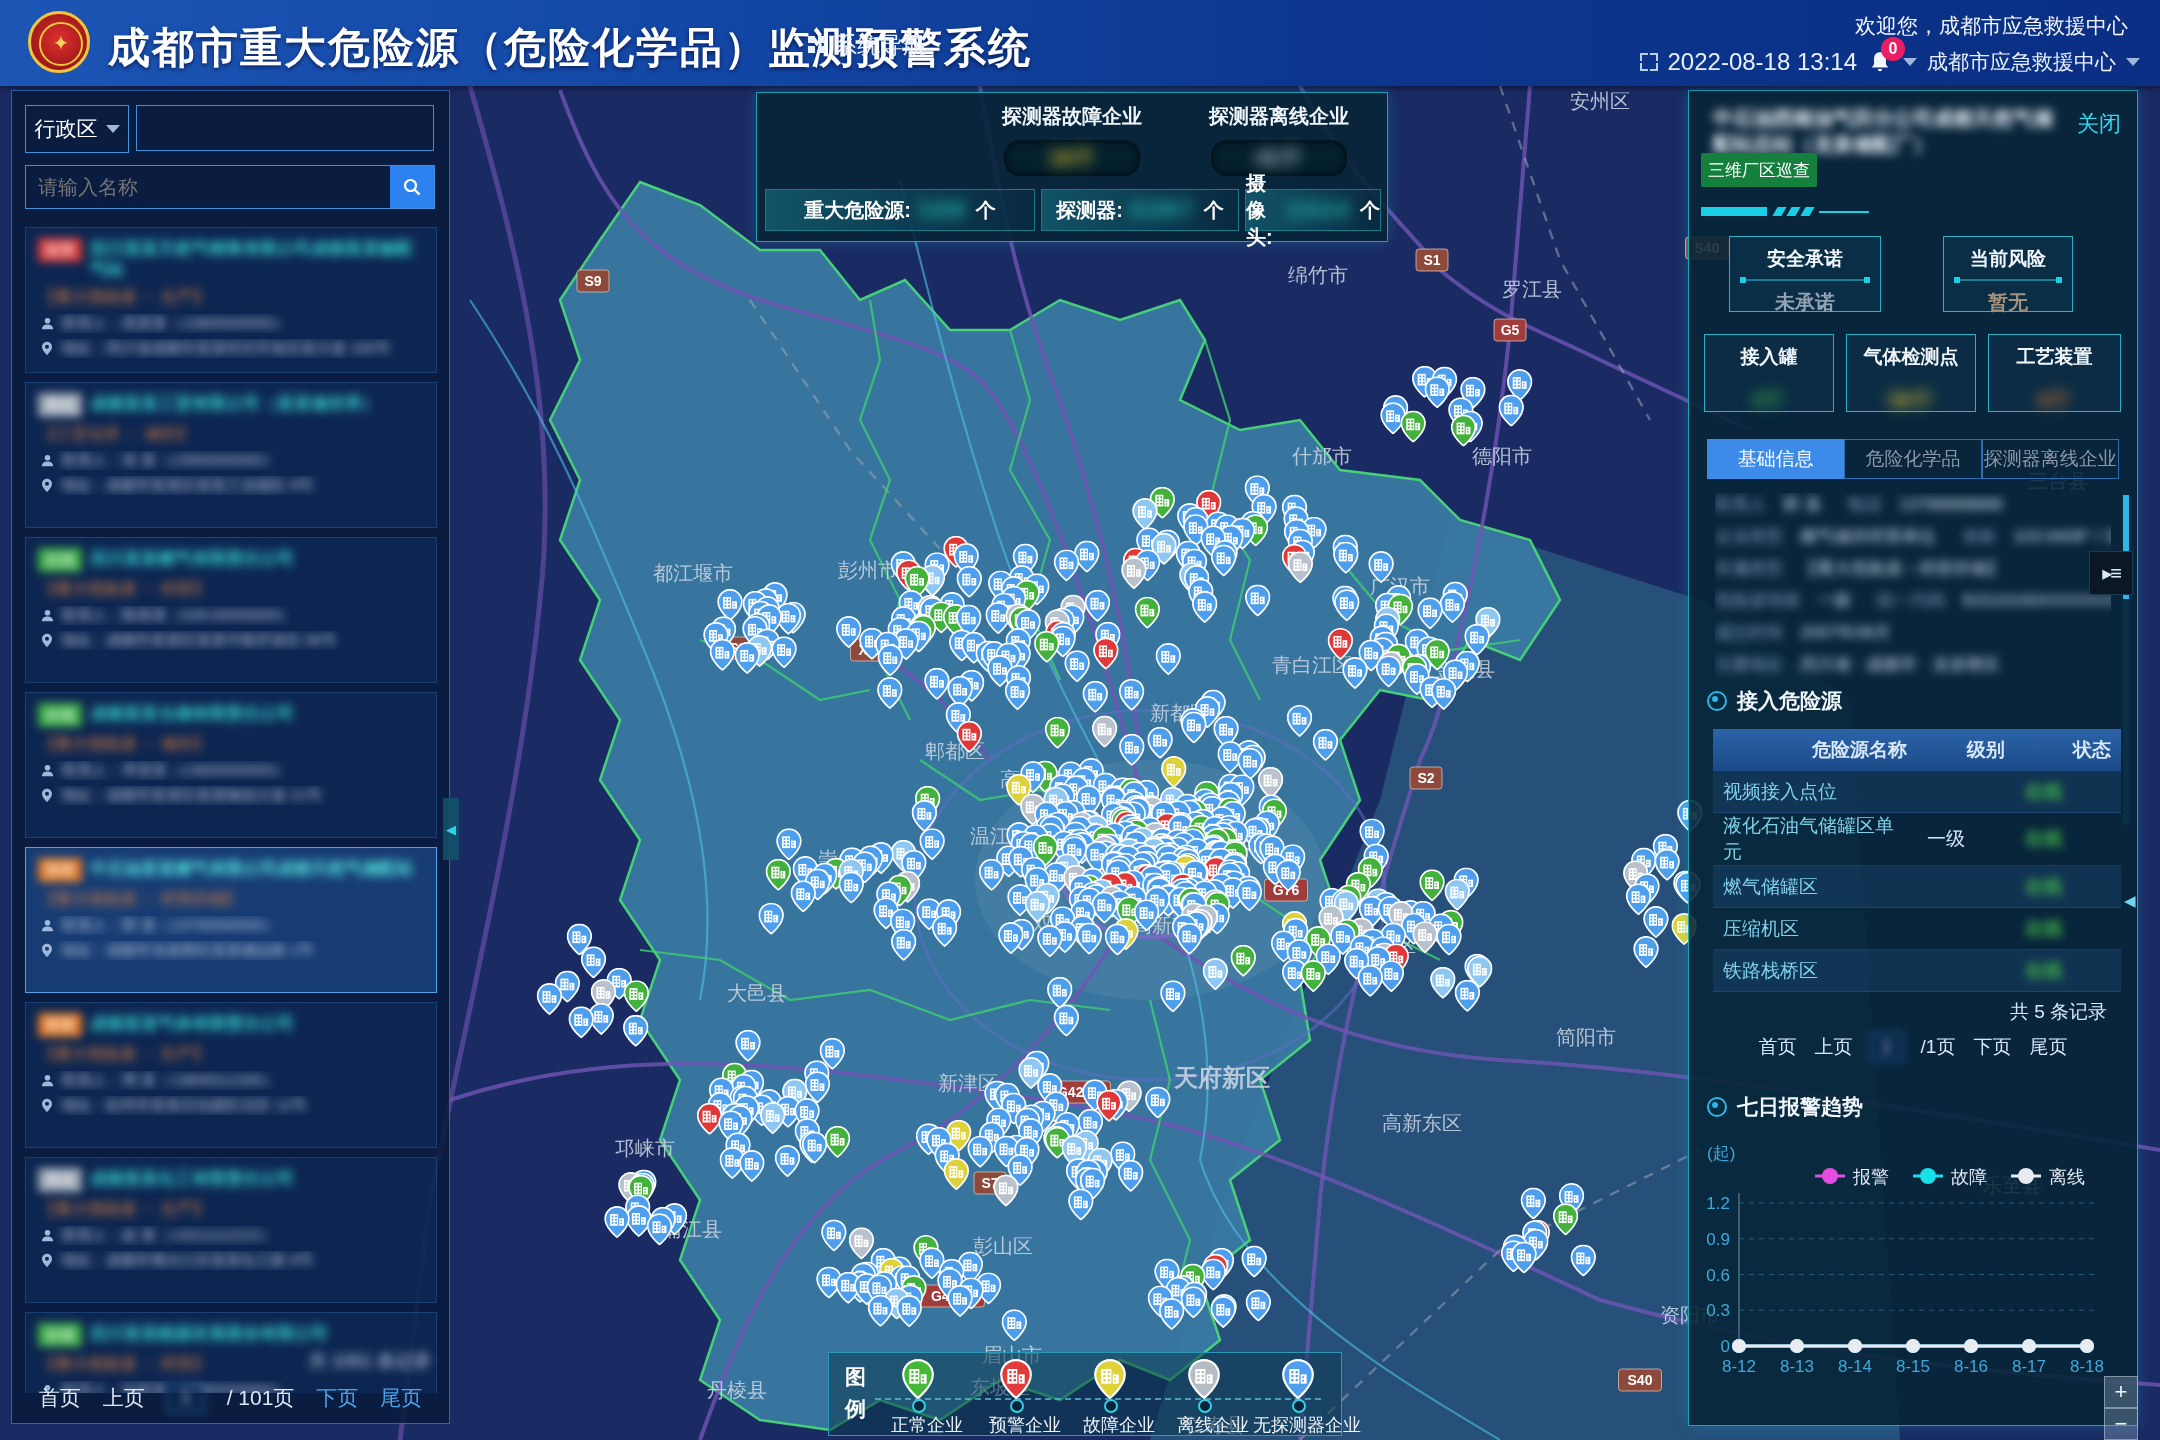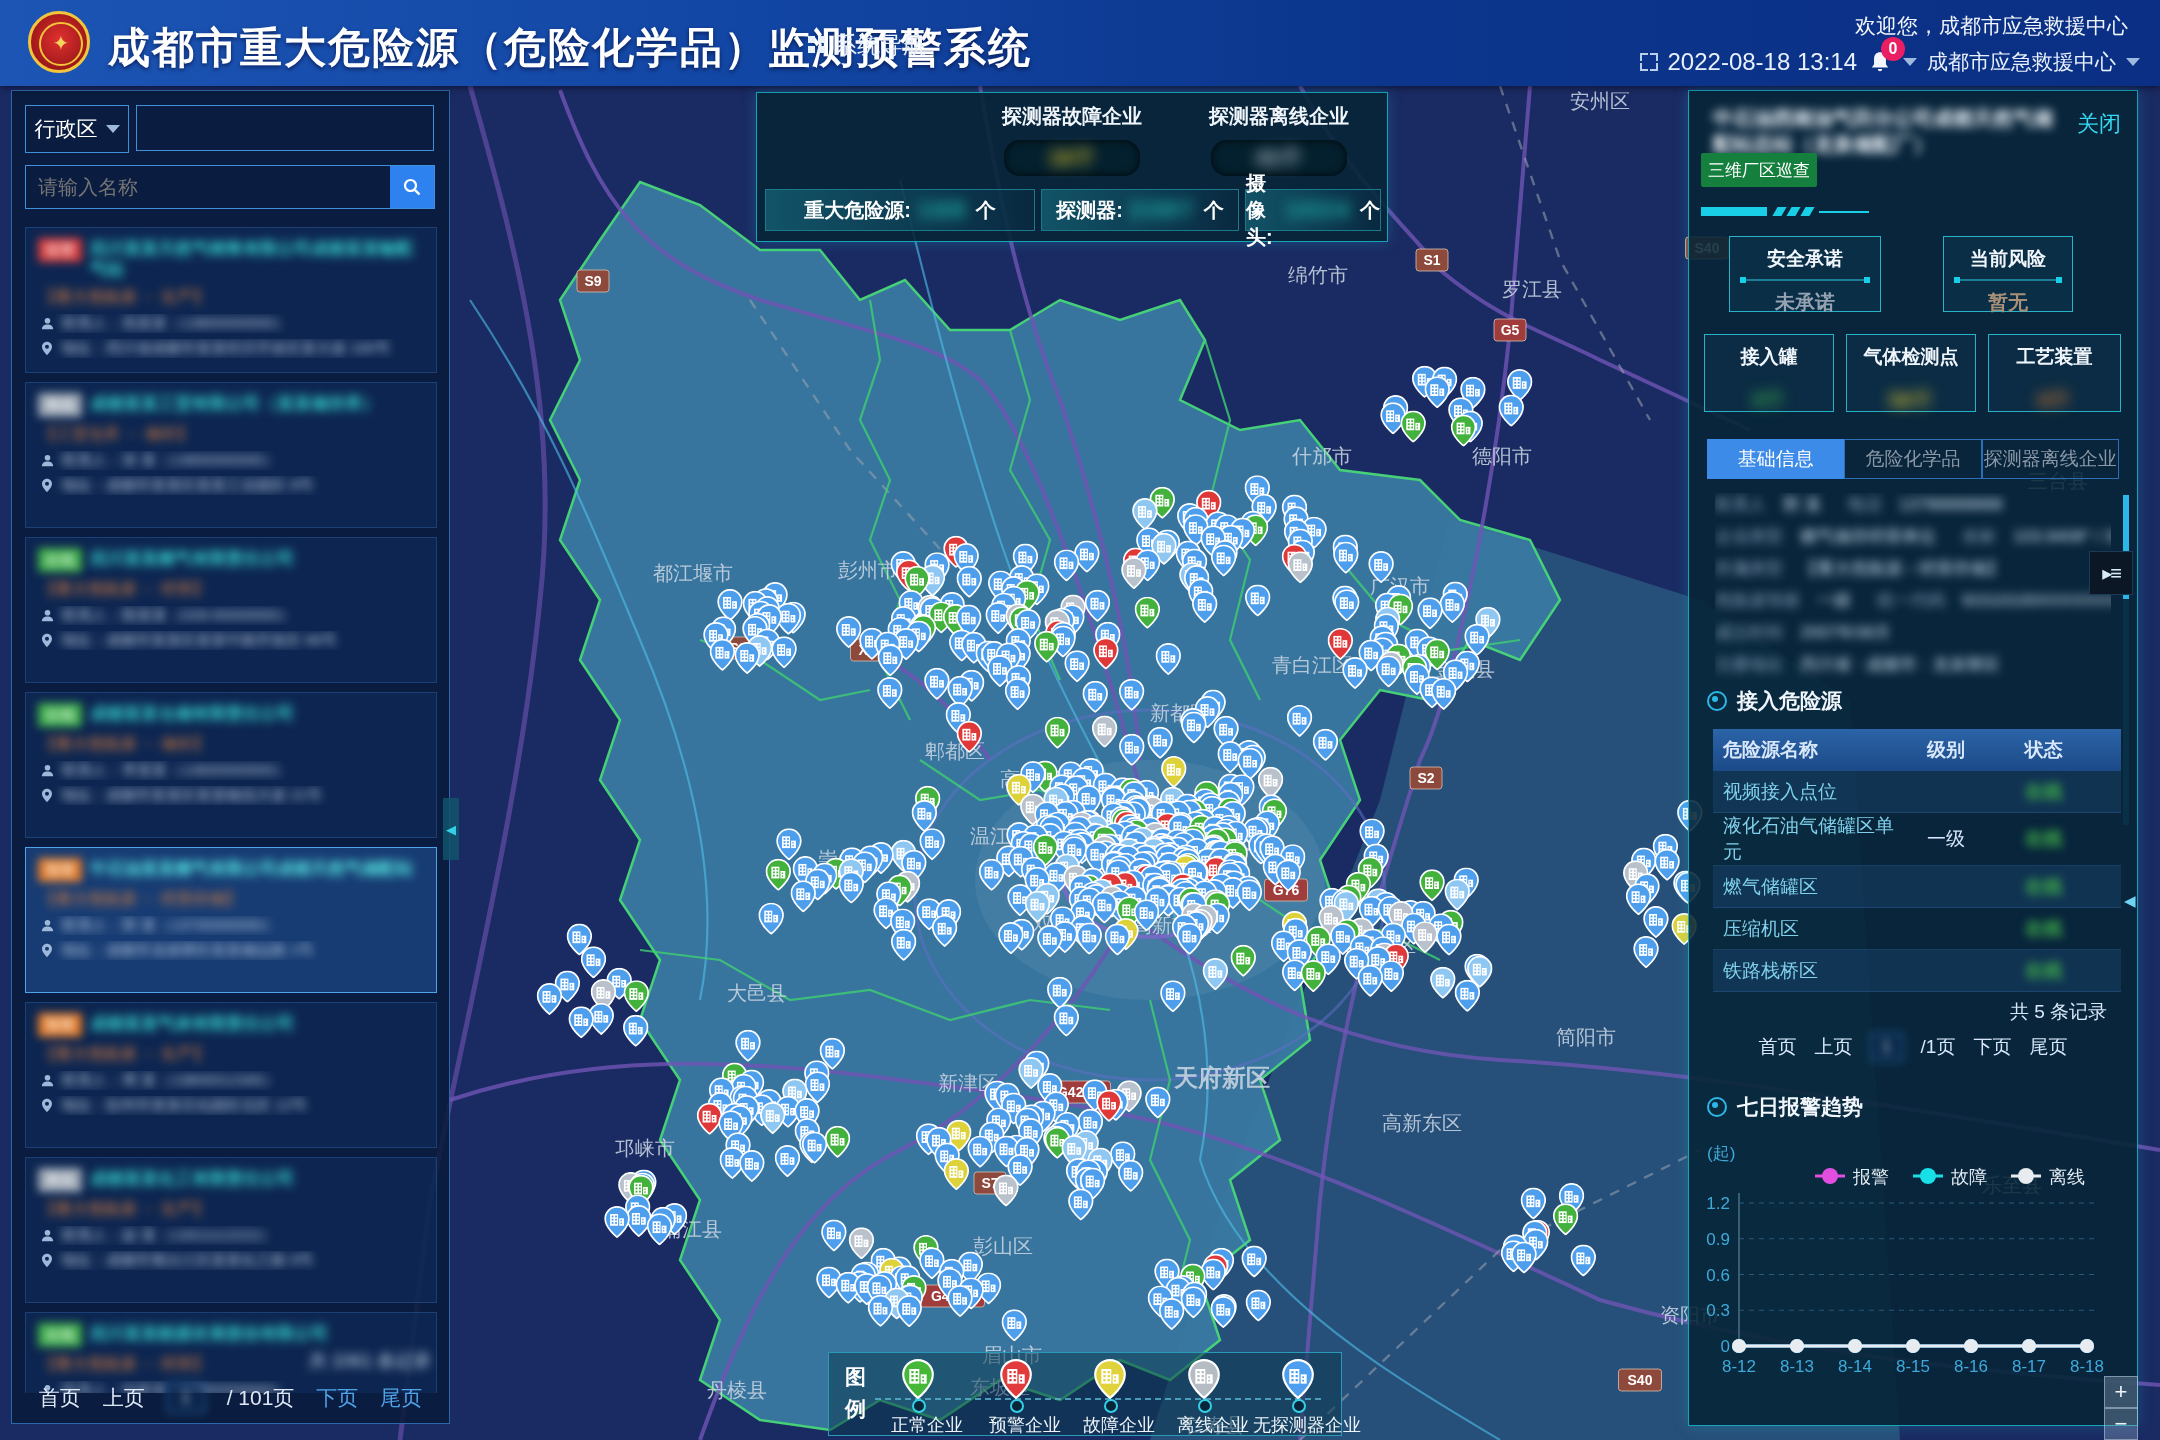--- a/index.html
+++ b/index.html
@@ -116,21 +116,21 @@
   .inf-row{display:flex;gap:26px;margin-bottom:9px;color:#cfe0f0;font-size:17px;white-space:nowrap;}
   .inf-row .k{color:#8fa6c2;}
   #rp-scroll{left:434px;top:404px;width:6px;height:330px;background:#0a3048;}
   #rp-scroll i{position:absolute;left:0;top:0;width:6px;height:104px;background:#2bb8e8;}
   #rp-expand{left:400px;top:460px;width:42px;height:42px;background:#0c1726;border:1px solid #1b3a56;
     color:#d8ecf6;font-size:20px;display:flex;align-items:center;justify-content:center;letter-spacing:-2px;}
   .sec-hd{position:absolute;display:flex;align-items:center;gap:10px;color:#f0f6fc;font-size:21px;font-weight:bold;}
   .radio-ic{width:16px;height:16px;border:2px solid #2bb8e8;border-radius:50%;position:relative;}
   .radio-ic:after{content:"";position:absolute;left:3px;top:3px;width:6px;height:6px;border-radius:50%;background:#2bb8e8;}
   #hz-table{left:24px;top:638px;width:408px;border-collapse:collapse;font-size:19px;}
-  #hz-table th{background:linear-gradient(#2b64a8,#1c4a88);color:#d8e8fa;font-weight:bold;height:42px;text-align:left;padding:0 10px;}
+  #hz-table th{background:linear-gradient(#2b64a8,#1c4a88);color:#d8e8fa;font-weight:bold;height:42px;text-align:right;padding:0 10px;}
   #hz-table td{height:41px;color:#7fd0ea;padding:0 10px;border-bottom:1px solid rgba(40,90,140,.5);}
   #hz-table tr:nth-child(odd) td{background:rgba(34,80,130,.32);}
   #hz-table td.lv{color:#d8e8fa;}
   #hz-table td.st span{color:#3fae4a;font-weight:bold;}
   #hz-count{right:30px;top:908px;color:#d8e8fa;font-size:19px;}
   #rp-pager{left:0;top:942px;width:448px;display:flex;justify-content:center;align-items:center;gap:18px;
     color:#d8e8fa;font-size:19px;}
   #trend-wrap{left:8px;top:1040px;width:432px;height:290px;}
 
   

